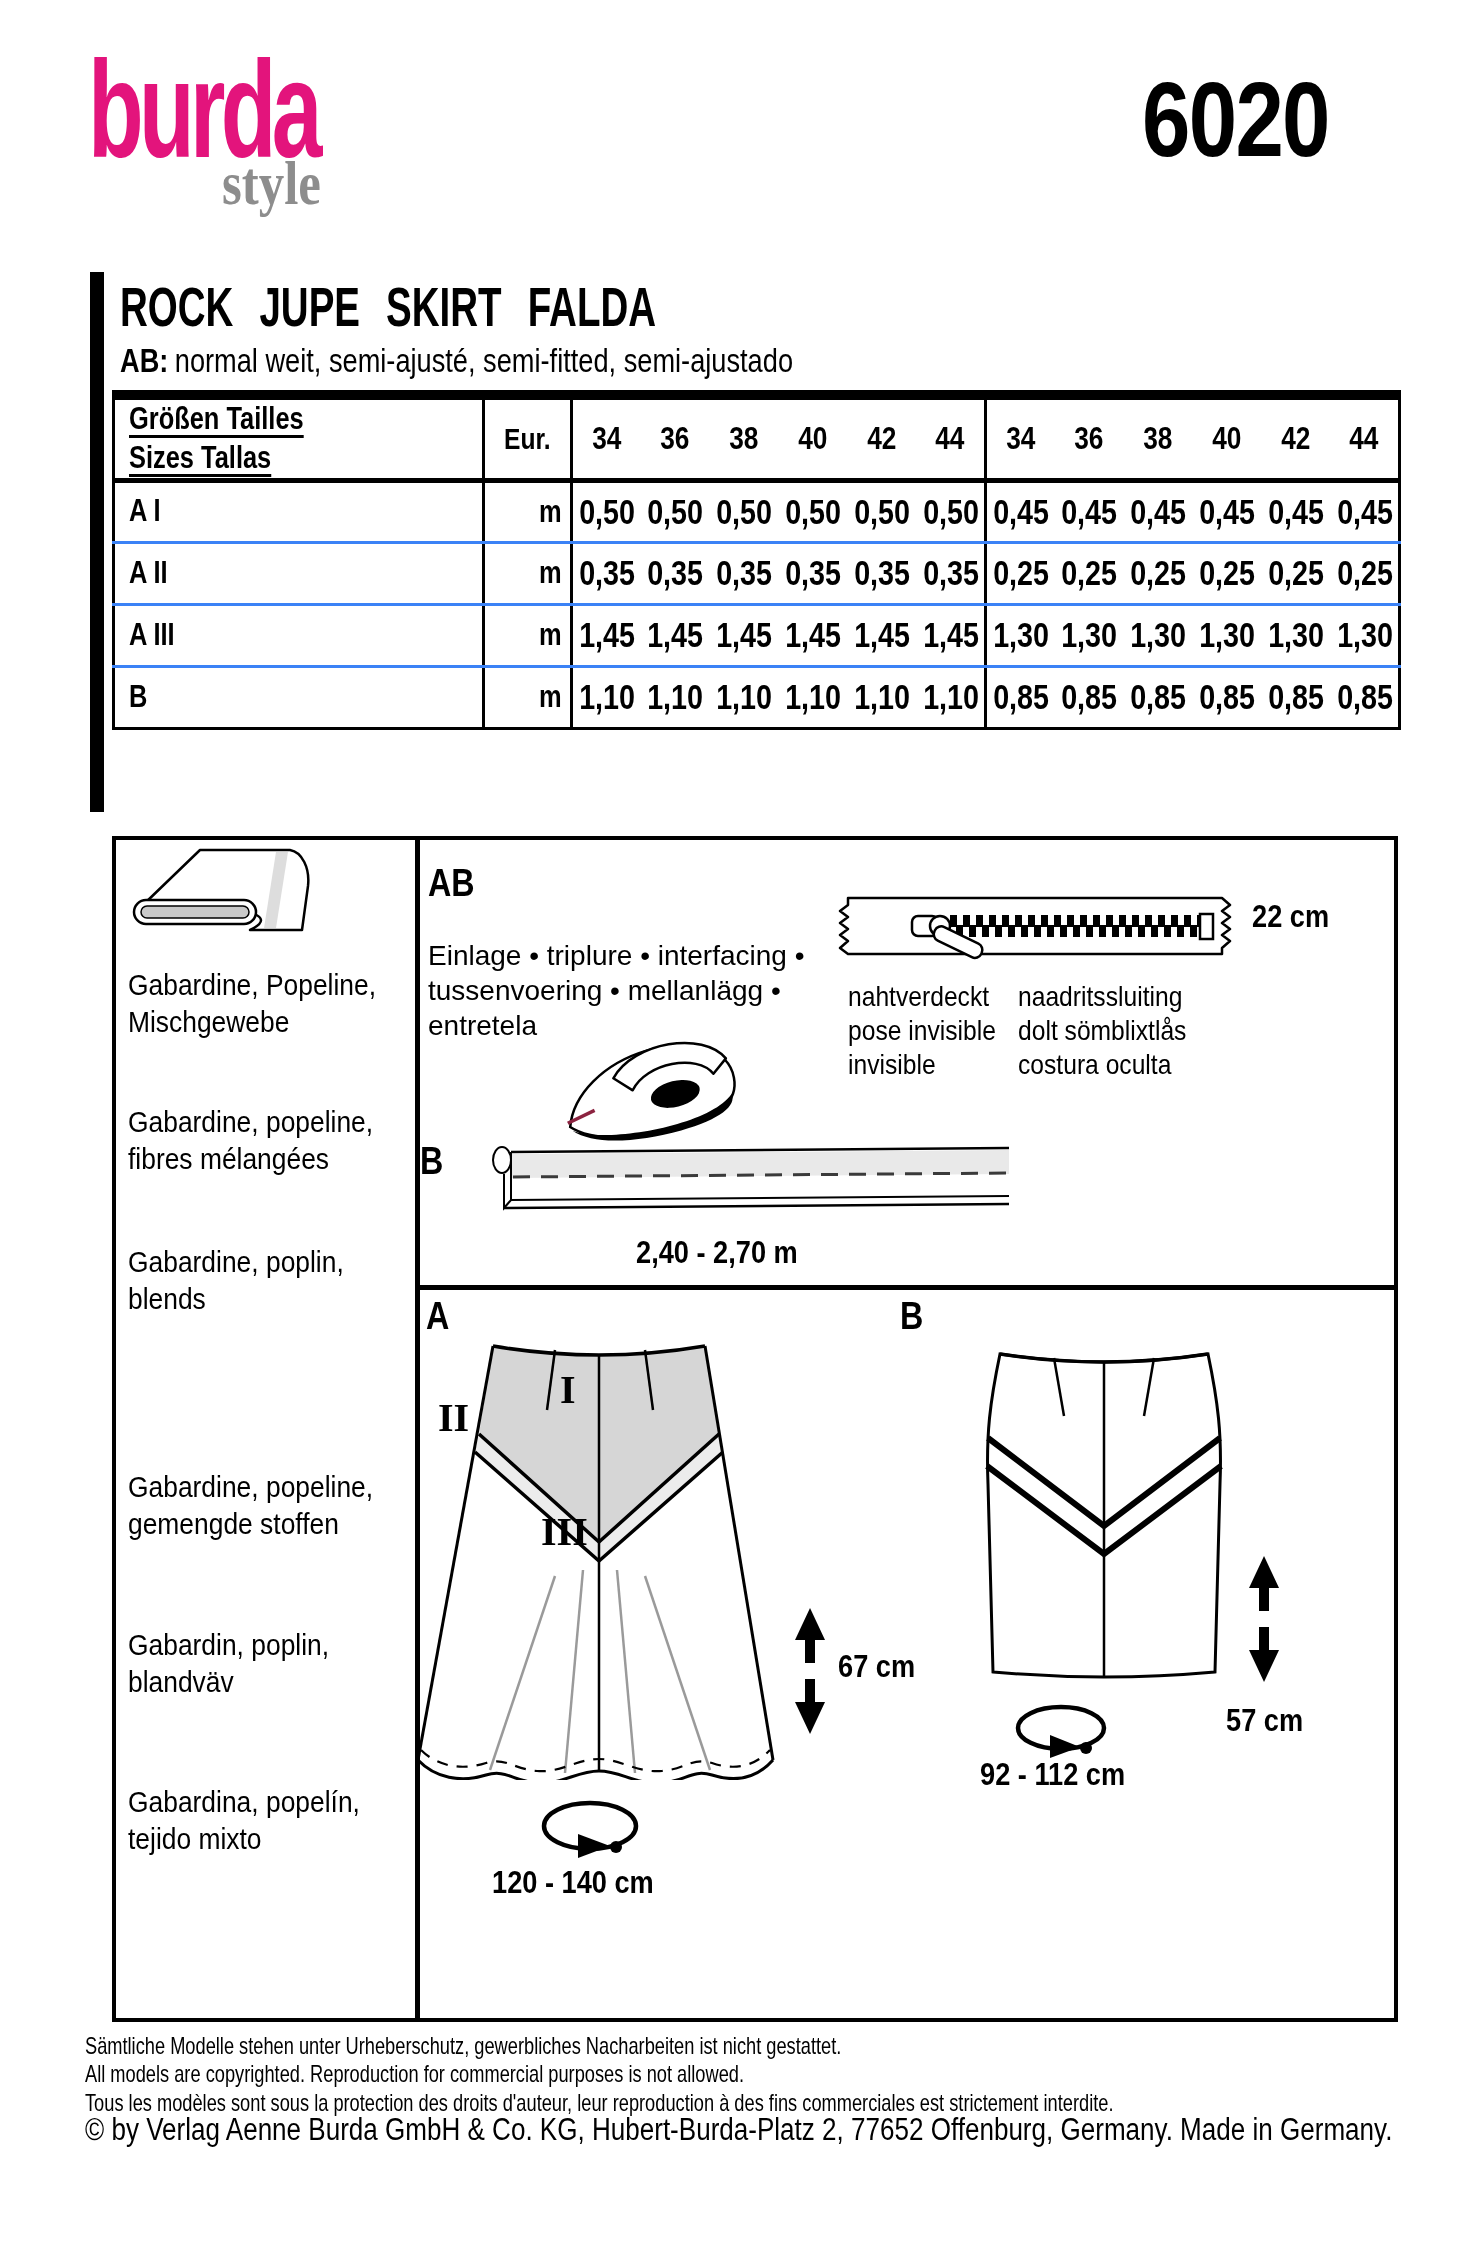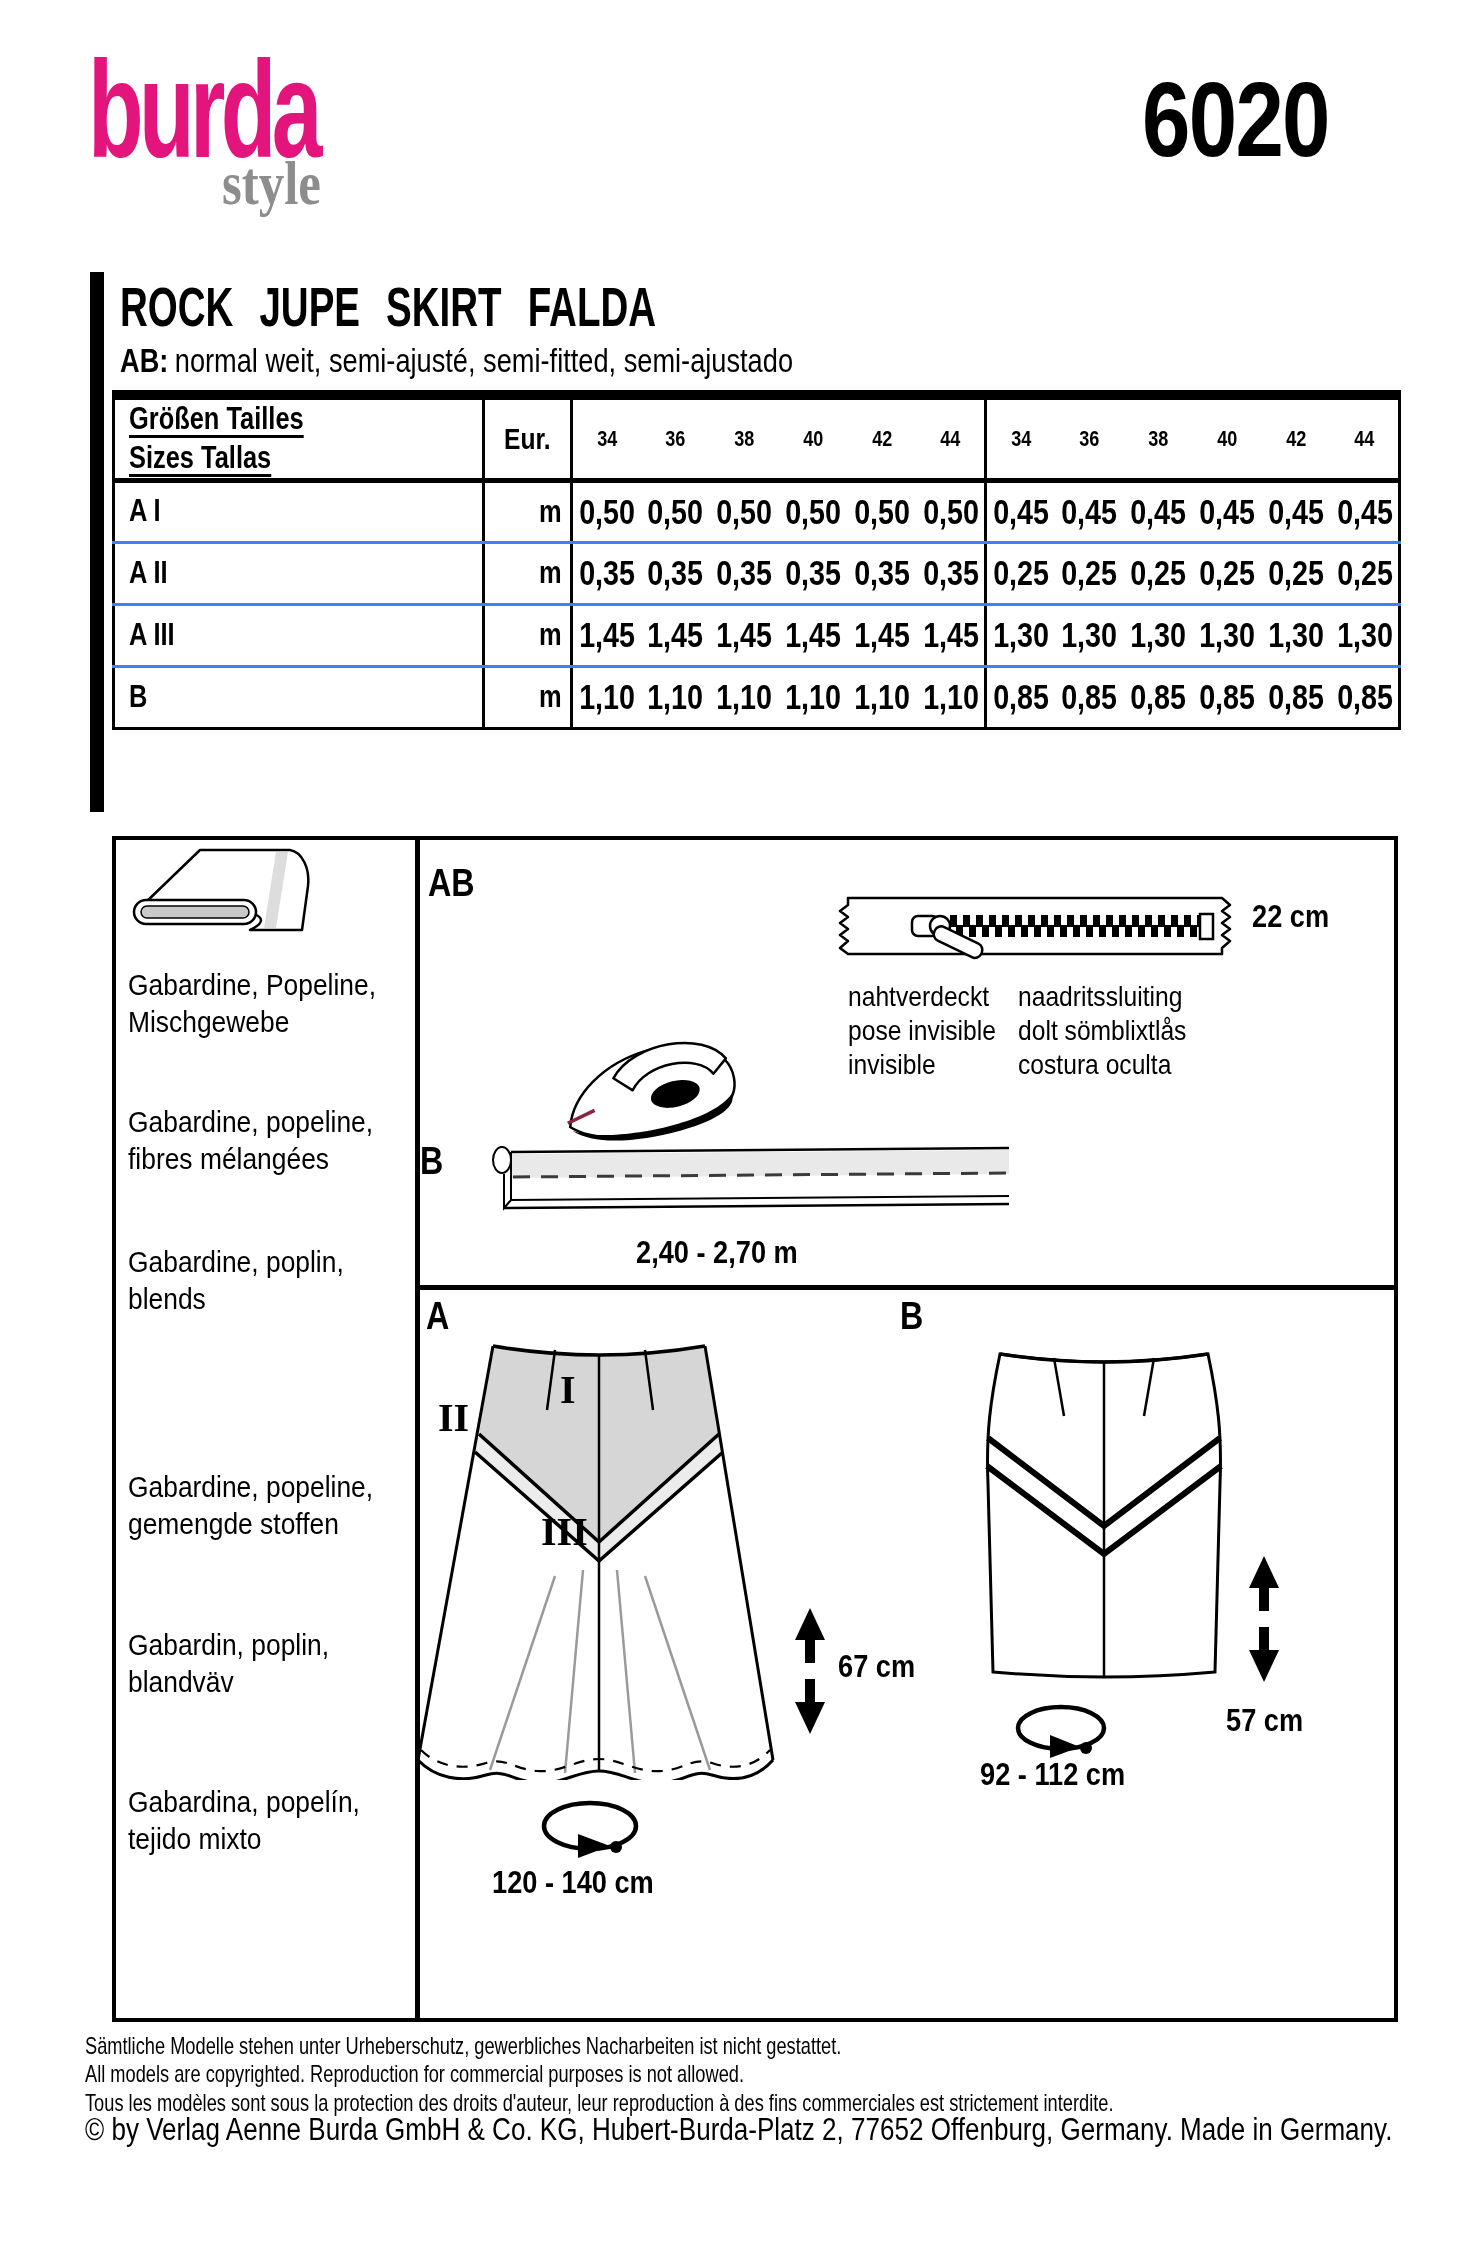--- a/index.html
+++ b/index.html
@@ -28,21 +28,21 @@
   .fit-line { left:120px; top:342px; font-size:34px; line-height:1.1;
     transform:scaleX(0.80); transform-origin:0 0; white-space:nowrap; }
   .fit-line b { margin-right:8px; }
 
   
   table.size-table { position:absolute; left:112px; top:390px; width:1286px;
     border-collapse:collapse; table-layout:fixed;
     border:3px solid #000; border-top:10px solid #000; }
   .size-table th, .size-table td { padding:0; font-weight:bold; text-align:center; vertical-align:middle; }
   .size-table tr.h1 th { height:46px; border-bottom:3px solid #000; font-size:37px; }
-  .size-table tr.h2 th { height:74px; border-bottom:5px solid #000; font-size:22px; }
+  .size-table tr.h2 th { height:74px; border-bottom:5px solid #000; font-size:32px; }
   .size-table tr.d  td { height:62px; font-size:35px; }
   .size-table tr.d  td { border-bottom:3px solid #3b82f6; }
   .size-table tr.d:last-child td { border-bottom:0; }
   .bl { border-left:3px solid #000; }
   .lblcell { text-align:left !important; padding-left:14px !important; font-size:31px !important; }
   .lblcell .cxl { line-height:1.25; }
   .u { text-decoration:underline; text-decoration-thickness:2.5px; text-underline-offset:6px; }
   .eurcell { font-size:30px !important; }
   .unitcell { text-align:right !important; padding-right:8px !important; font-size:31px !important; }
   .unitcell .cx { transform-origin:100% 50%; }
@@ -200,20 +200,21 @@
   <div class="abs fabric-text" style="left:128px; top:1626px;">
     <div>Gabardin, poplin,</div>
     <div>blandväv</div>
   </div>
   <div class="abs fabric-text" style="left:128px; top:1783px;">
     <div>Gabardina, popelín,</div>
     <div>tejido mixto</div>
   </div>
 
   <div class="abs section-label" style="left:428px; top:862px;">AB</div>
+  <div class="abs body-text" style="left:428px; top:938px; width:432px;">Einlage • triplure • interfacing • tussenvoering • mellanlägg • entretela</div>
 
   <svg class="abs" style="left:555px; top:1012px;" width="200" height="140" viewBox="0 0 200 140">
     <g transform="rotate(-6 100 80)">
       <path d="M12,106 C18,74 52,46 96,38 C144,30 178,46 180,74 C182,98 160,112 122,118 C80,125 34,124 12,106 Z" fill="#ffffff" stroke="#000" stroke-width="2.5"></path>
       <path d="M14,110 C44,126 150,120 176,90 C180,102 162,114 122,121 C78,128 34,127 14,110 Z" fill="#000000"></path>
       <path d="M60,62 C84,28 154,24 174,54 L160,68 C146,46 94,50 78,76 Z" fill="#ffffff" stroke="#000" stroke-width="2.5" stroke-linejoin="round"></path>
       <ellipse cx="120" cy="84" rx="25" ry="13" transform="rotate(-8 120 84)" fill="#000"></ellipse>
       <path d="M10,102 L38,92" stroke="#8C2340" stroke-width="3.5" fill="none"></path>
     </g>
   </svg>

